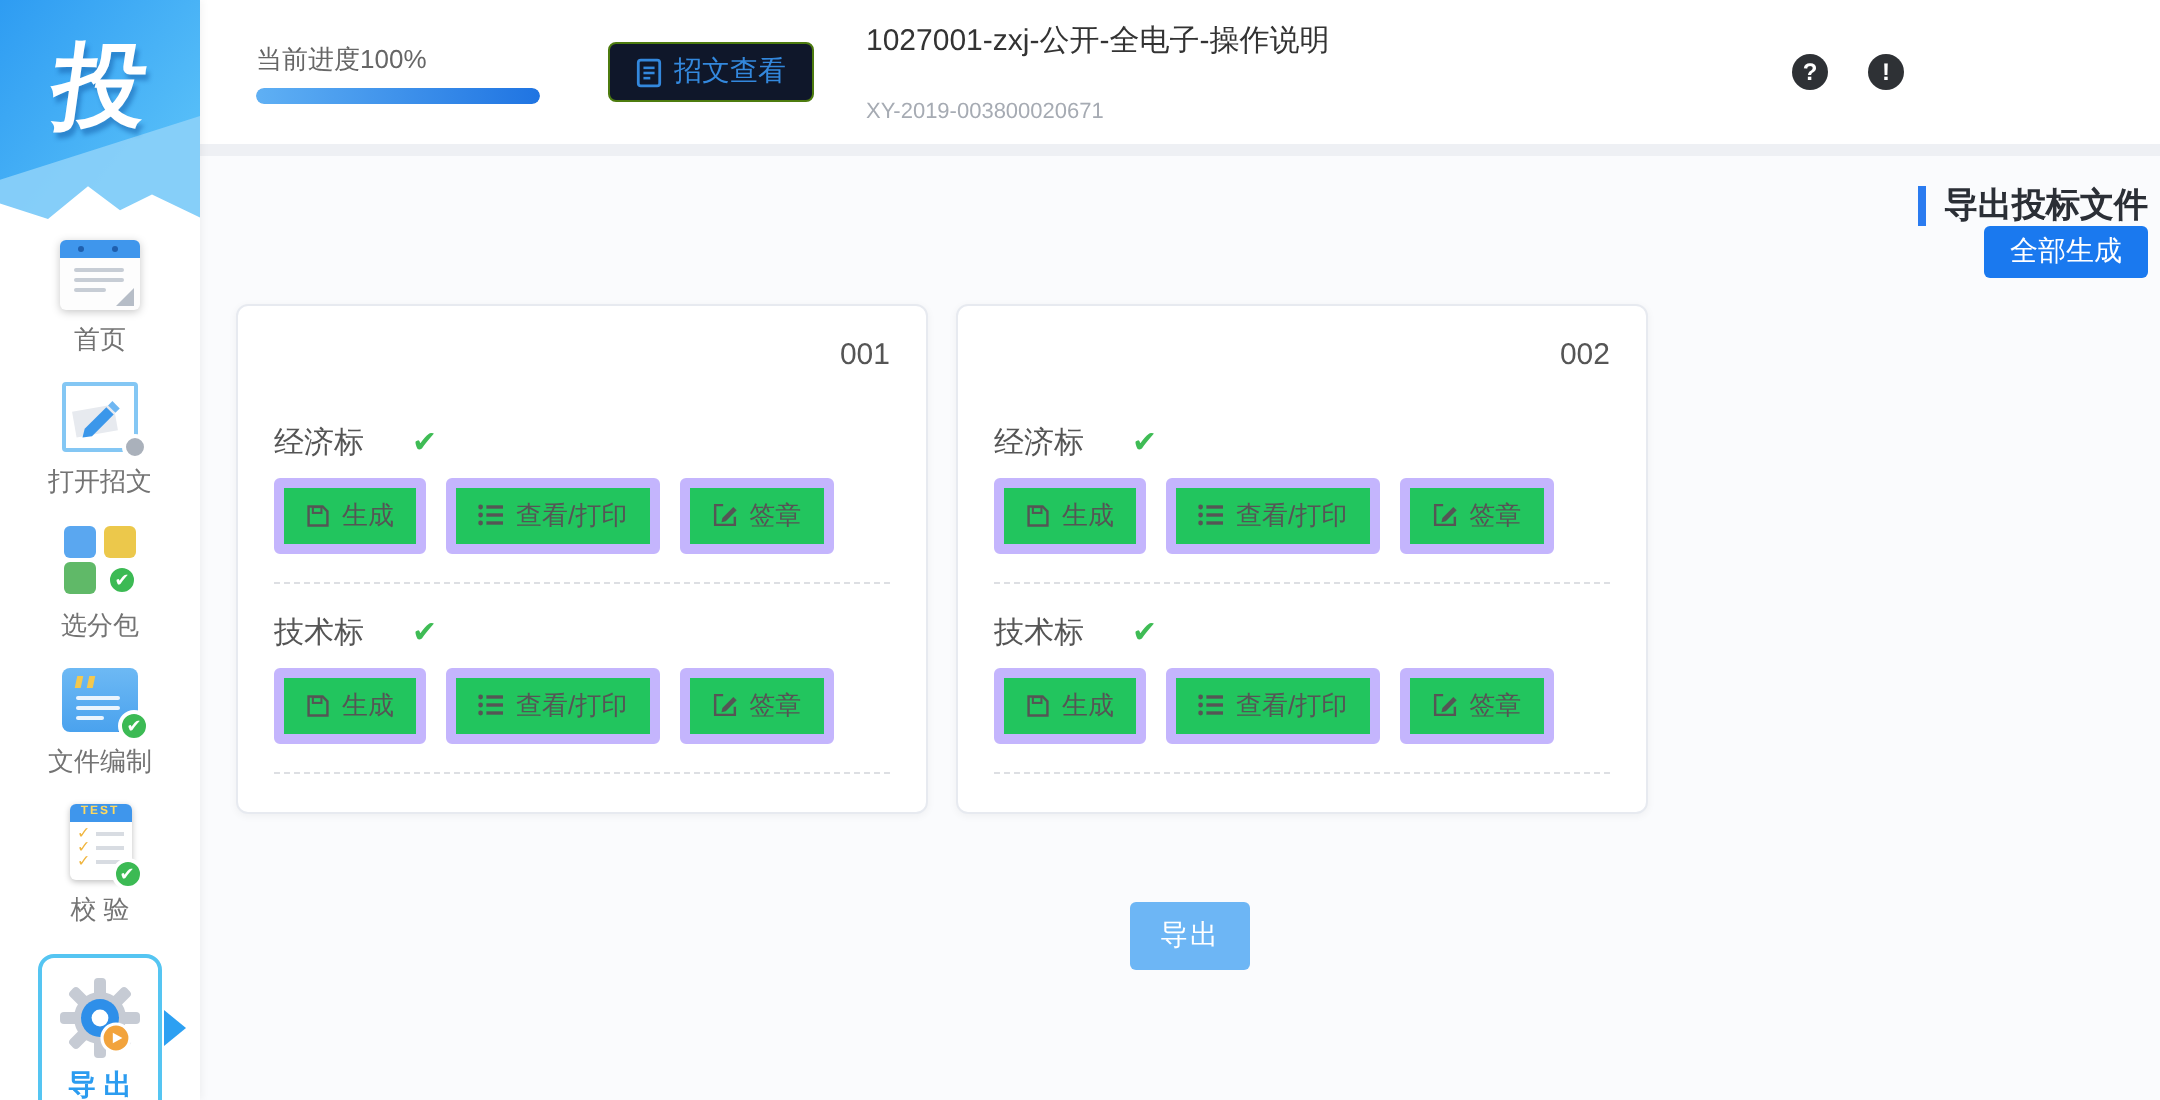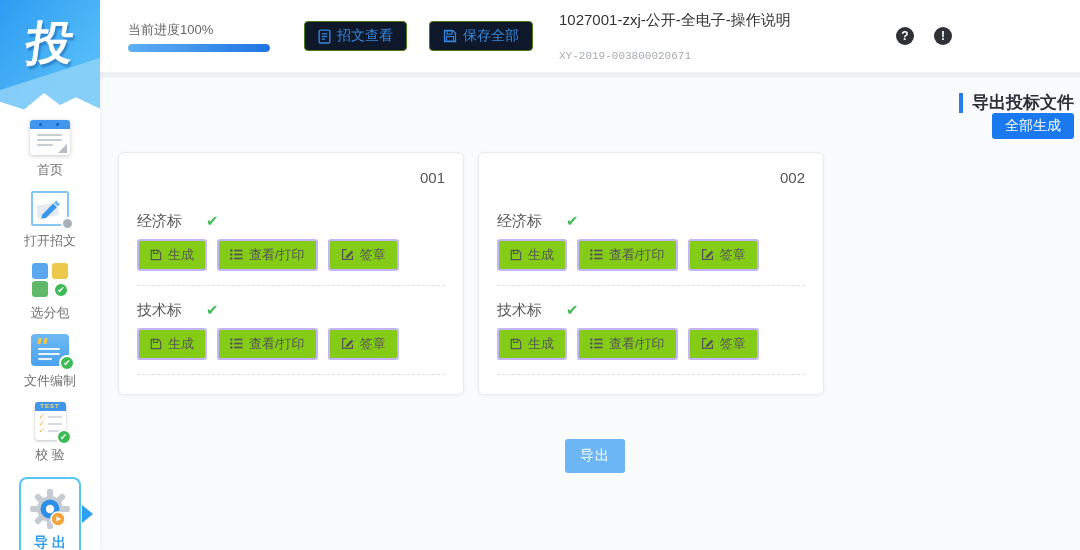--- a/index.html
+++ b/index.html
@@ -99,41 +99,41 @@
   .progress-label { font-size:13px; color:#666; display:block; margin-bottom:5px; }
   .progress-track { width:142px; height:8px; border-radius:4px; background:#e8eaee; overflow:hidden; }
   .progress-fill { height:100%; border-radius:4px; background:linear-gradient(90deg,#5fb0f4,#1f74e2); width:0; }
   .hbtn { height:30px; padding:0 13px; margin-left:34px; background:#0f172a;
     border:1px solid #4d7c0f; border-radius:4px; color:#3388dd; font-size:14px;
     display:inline-flex; align-items:center; gap:6px; cursor:pointer; white-space:nowrap;
     font-family:inherit; }
   .hbtn + .hbtn { margin-left:22px; }
   .proj { margin-left:26px; min-width:0; }
   .proj-title { font-size:15px; color:#333; white-space:nowrap; }
-  .proj-code { font-size:11px; color:#a6abb3; margin-top:20px;font-family:Liberation Mono, monospace; }
+  .proj-code { font-size:11px; color:#a6abb3; margin-top:20px; }
   .hicons { margin-left:auto; margin-right:128px; display:flex; gap:20px; }
   .circle-ic { width:18px; height:18px; border-radius:50%; background:#2e3135; color:#fff;
     font-size:12px; font-weight:bold; display:flex; align-items:center; justify-content:center; cursor:pointer; }
 
   .content { flex:1; margin-top:6px; background:#fafbfd; padding:15px 6px 0 16px; position:relative; }
   .section-head { display:flex; align-items:flex-end;flex-direction:column; }
   .section-title { margin:0; font-size:17px; font-weight:bold; color:#2b2f36;
     border-left:4px solid #2a7bf0; padding-left:9px; line-height:1.15; }
   .primary-btn { margin-left:auto; background:#1a79ef; color:#fff; border:none; border-radius:3px;
     padding:4px 13px; font-size:14px; cursor:pointer; font-family:inherit; }
 
   .cards { display:flex; gap:14px; margin-top:13px; padding-left:2px; }
   .card { width:346px; background:#fff; border:1px solid #e7eaf0; border-radius:6px;
     box-shadow:0 1px 4px rgba(0,0,0,.05); padding:16px 18px 4px; }
   .card-id { font-size:15px; color:#555; margin-bottom:26px;text-align:right; }
   .sec-label-row { display:flex; align-items:center; gap:24px; font-size:15px; color:#555; margin-bottom:8px; }
   .check { color:#3fbc55; font-size:15px; font-weight:bold; }
   .btn-row { display:flex; gap:10px; margin-bottom:14px; }
-  .cbtn { display:inline-flex; align-items:center; gap:6px; background:#84cc16;
-    border:2px solid #c4b5fd; border-radius:3px; padding:5px 11px; font-size:13px;
+  .cbtn { display:inline-flex; align-items:center; gap:6px; background:#22c55e;
+    border:5px solid #c4b5fd; border-radius:3px; padding:5px 11px; font-size:13px;
     color:#555; cursor:pointer; white-space:nowrap; font-family:inherit; }
   .cbtn svg { flex-shrink:0; }
   .dash { border-top:1px dashed #dddfe3; margin-bottom:15px; }
 
   .export-btn { display:block; margin:44px auto 0; background:#6db6f5; color:#fff; border:none;
     border-radius:3px; padding:8px 15px; font-size:14px; letter-spacing:1px; cursor:pointer; font-family:inherit; }
 </style>
 </head>
 <body>
 
@@ -250,28 +250,20 @@
       <button class="hbtn">
         <svg width="13" height="15" viewBox="0 0 12 14">
           <rect x="1" y="1" width="10" height="12" rx="1.2" fill="none" stroke="currentColor" stroke-width="1.3"></rect>
           <line x1="3.4" y1="4.6" x2="8.6" y2="4.6" stroke="currentColor" stroke-width="1.2"></line>
           <line x1="3.4" y1="7" x2="8.6" y2="7" stroke="currentColor" stroke-width="1.2"></line>
           <line x1="3.4" y1="9.4" x2="6.6" y2="9.4" stroke="currentColor" stroke-width="1.2"></line>
         </svg>
         <span>招文查看</span>
       </button>
 
-      <button class="hbtn">
-        <svg width="14" height="14" viewBox="0 0 14 14">
-          <path d="M1.5 1.5 h8.2 l2.8 2.8 v8.2 h-11 z" fill="none" stroke="currentColor" stroke-width="1.3"></path>
-          <rect x="4" y="1.8" width="5" height="3.4" fill="none" stroke="currentColor" stroke-width="1.1"></rect>
-          <rect x="3.5" y="7.6" width="7" height="4.6" fill="none" stroke="currentColor" stroke-width="1.1"></rect>
-        </svg>
-        <span>保存全部</span>
-      </button>
 
       <div class="proj">
         <div class="proj-title">1027001-zxj-公开-全电子-操作说明</div>
         <div class="proj-code">XY-2019-003800020671</div>
       </div>
 
       <div class="hicons">
         <span class="circle-ic">?</span>
         <span class="circle-ic">!</span>
       </div>

